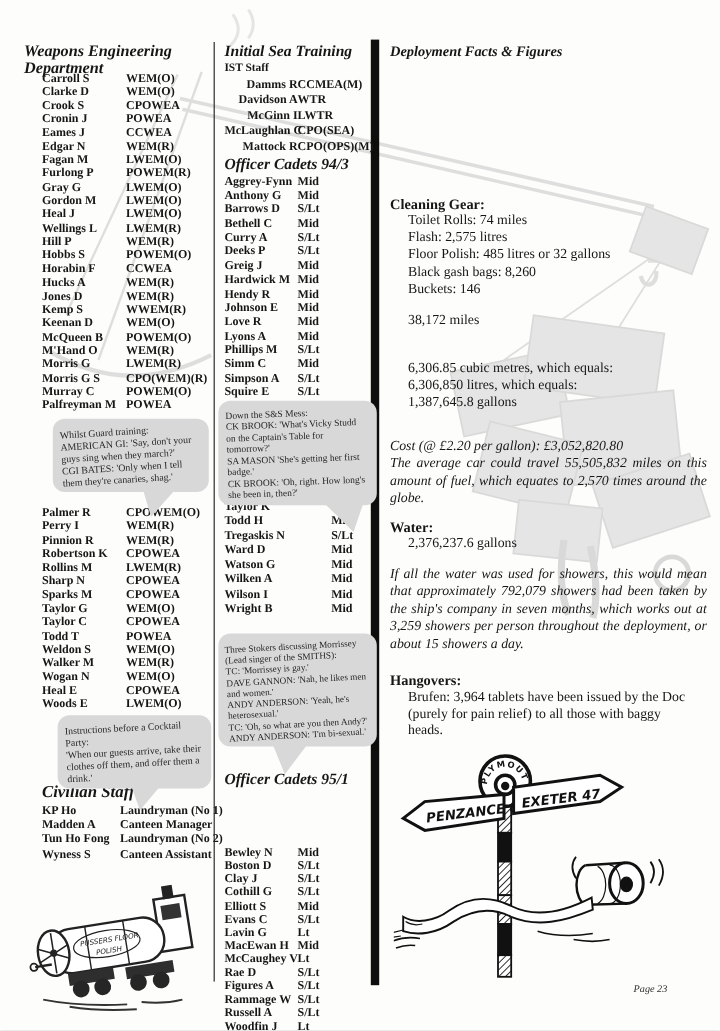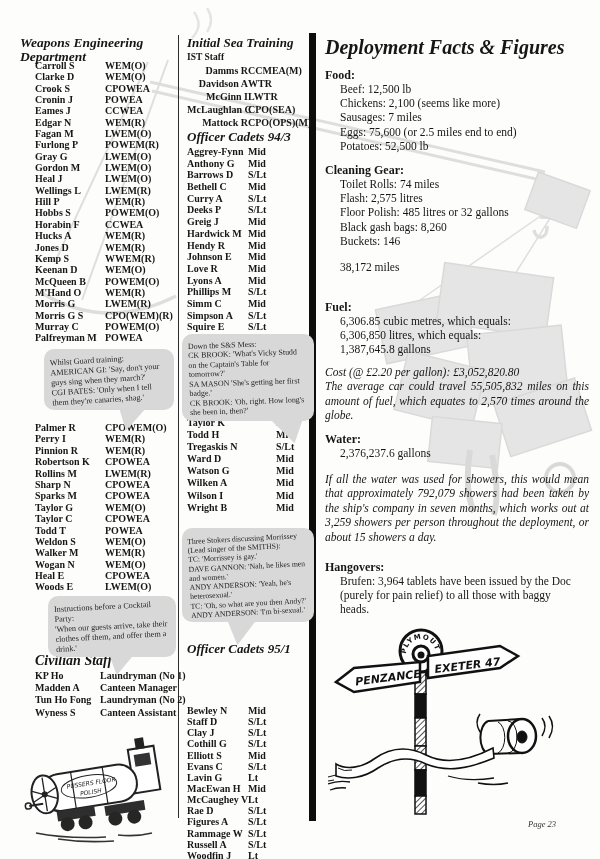--- a/index.html
+++ b/index.html
@@ -25,21 +25,21 @@
   .lh120 .row{height:12.2px;line-height:12.2px;}
   .w70 .nm{width:70px;} .w61 .nm{width:61px;} .w65 .nm{width:65px;}
   
   .vline{position:absolute;background:#2c2c2c;z-index:1;}
   
   .bubble{position:absolute;z-index:2;background:#d8d8d8;border-radius:10px;padding:6px 7px 5px 7px;}
   .bubble .btxt{white-space:pre-line;color:#262626;}
   .tail{position:absolute;background:#d8d8d8;}
   
   .rcol{position:absolute;left:325px;width:264px;z-index:1;}
-  .rtitle{font-weight:bold;font-style:italic;font-size:20px;}
+  .rtitle{font-weight:bold;font-style:italic;font-size:12px;}
   .rhead{font-weight:bold;font-size:12px;line-height:14px;}
   .ritems{padding-left:15px;}
   .ritem{font-size:11.5px;line-height:14.2px;white-space:nowrap;}
   .rnote{font-style:italic;font-size:11.5px;line-height:14.4px;text-align:justify;white-space:pre-line;}
   .hang-item{font-size:11.5px;line-height:14.2px;}
   .pagenum{font-style:italic;font-size:8.5px;color:#333;}
   svg text{font-family:"DejaVu Sans", sans-serif;}
 </style>
 </head>
 <body>
@@ -528,21 +528,21 @@
   <div class="abs col-title" style="left:187px;top:642px;z-index:1;font-size:13px;">Officer Cadets 95/1</div>
 
   <div class="abs roster lh111 w61" style="left:187px;top:657px;z-index:1;margin-top:48px;">
 
       <div class="row">
         <span class="nm">Bewley N</span>
         <span class="rk">Mid</span>
       </div>
 
       <div class="row">
-        <span class="nm">Staff D</span>
+        <span class="nm">Boston D</span>
         <span class="rk">S/Lt</span>
       </div>
 
       <div class="row">
         <span class="nm">Clay J</span>
         <span class="rk">S/Lt</span>
       </div>
 
       <div class="row">
         <span class="nm">Cothill G</span>
@@ -600,31 +600,20 @@
       </div>
 
       <div class="row">
         <span class="nm">Waddington D</span>
         <span class="rk">S/Lt</span>
       </div>
     </div>
 
   <div class="rcol rtitle" style="top:36px;">Deployment Facts &amp; Figures</div>
 
-  <div class="rcol" style="top:68px;">
-    <div class="rhead">Food:</div>
-    <div class="ritems">
-
-    <div class="ritem">Beef: 12,500 lb</div>
-        <div class="ritem">Chickens: 2,100 (seems like more)</div>
-        <div class="ritem">Sausages: 7 miles</div>
-        <div class="ritem">Eggs: 75,600 (or 2.5 miles end to end)</div>
-        <div class="ritem">Potatoes: 52,500 lb</div>
-      </div>
-  </div>
 
   <div class="rcol" style="top:163px;">
     <div class="rhead">Cleaning Gear:</div>
     <div class="ritems">
 
     <div class="ritem">Toilet Rolls: 74 miles</div>
         <div class="ritem">Flash: 2,575 litres</div>
         <div class="ritem">Floor Polish: 485 litres or 32 gallons</div>
         <div class="ritem">Black gash bags: 8,260</div>
         <div class="ritem">Buckets: 146</div>
@@ -632,21 +621,20 @@
   </div>
 
   <div class="rcol" style="top:260px;">
     <div class="ritems">
 
     <div class="ritem">38,172 miles</div>
       </div>
   </div>
 
   <div class="rcol" style="top:300px;">
-    <div class="rhead">Fuel:</div>
     <div class="ritems">
 
     <div class="ritem">6,306.85 cubic metres, which equals:</div>
         <div class="ritem">6,306,850 litres, which equals:</div>
         <div class="ritem">1,387,645.8 gallons</div>
       </div>
   </div>
 
   <div class="rcol rnote" style="top:365px;">Cost (@ £2.20 per gallon): £3,052,820.80
 The average car could travel 55,505,832 miles on this amount of fuel, which equates to 2,570 times around the globe.</div>

